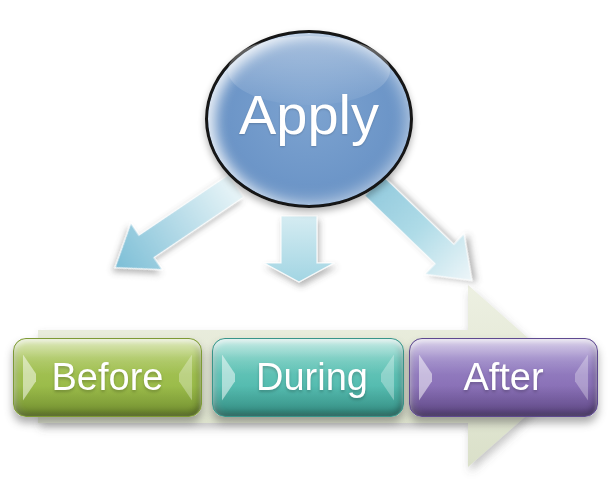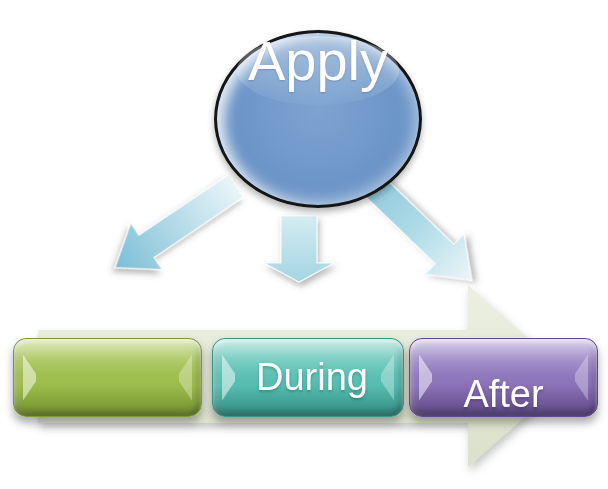--- a/index.html
+++ b/index.html
@@ -16,31 +16,31 @@
   }
   .shapes-layer {
     position: absolute;
     left: 0; top: 0;
     width: 608px; height: 489px;
   }
 
   
   .apply-circle {
     position: absolute;
-    left: 214px; top: 30px;
+    left: 205px; top: 30px;
     width: 202px; height: 172px;
     border: 3px solid #161616;
     border-radius: 50%;
     background: radial-gradient(ellipse at 50% 45%, #7da3d0 0%, #6d96c8 55%, #6690c3 80%, #7399c9 97%);
     box-shadow:
       0 4px 7px rgba(0,0,0,0.30),
       inset 0 0 16px 3px rgba(255,255,255,0.55),
       inset 10px 4px 14px -4px rgba(255,255,255,0.75);
     display: flex;
-    align-items: flex-start;
+    align-items: center;
     justify-content: center;
   }
   .apply-circle::before {
     content: "";
     position: absolute;
     left: 10%; right: 10%; top: 2%;
     height: 40%;
     border-radius: 50%;
     background: linear-gradient(180deg, rgba(255,255,255,0.40) 0%, rgba(255,255,255,0.04) 100%);
     pointer-events: none;
@@ -114,21 +114,20 @@
   .stage-during {
     left: 212px; width: 182px;
     background: linear-gradient(180deg, #91d7cd 0%, #67c6b9 30%, #55bcb0 62%, #3ea79a 100%);
     border: 1px solid #38958a;
     padding-left: 8px;
   }
   .stage-after {
     left: 409px; width: 187px;
     background: linear-gradient(180deg, #b3a2d5 0%, #9681c3 30%, #8a71b7 62%, #70559d 100%);
     border: 1px solid #5e4990;
-    align-items: flex-end;
   }
 </style>
 </head>
 <body>
 
 <div class="canvas">
 
   <svg class="shapes-layer" width="608" height="489" viewBox="0 0 608 489" aria-hidden="true">
     <defs>
       <linearGradient id="gBand" x1="0" y1="285" x2="0" y2="467" gradientUnits="userSpaceOnUse">
@@ -166,20 +165,21 @@
       <path d="M -18 0 L -18 47 L -35 47 L 0 66 L 35 47 L 18 47 L 18 0 Z" fill="url(#gMid)" stroke="#ffffff" stroke-opacity="0.85" stroke-width="1.2"></path>
     </g>
 
     <g transform="translate(374,186) rotate(-46)" filter="url(#fShadow)">
       <path d="M -13.5 0 L -13.5 98 L -28 98 L 0 136 L 28 98 L 13.5 98 L 13.5 0 Z" fill="url(#gRight)" stroke="#ffffff" stroke-opacity="0.85" stroke-width="1.2"></path>
     </g>
   </svg>
 
   <div class="stage stage-before">
     <span class="bevel-wedge left"></span>
+    <span class="stage-label">Before</span>
     <span class="bevel-wedge right"></span>
   </div>
 
   <div class="stage stage-during">
     <span class="bevel-wedge left"></span>
     <span class="stage-label">During</span>
     <span class="bevel-wedge right"></span>
   </div>
 
   <div class="stage stage-after">

